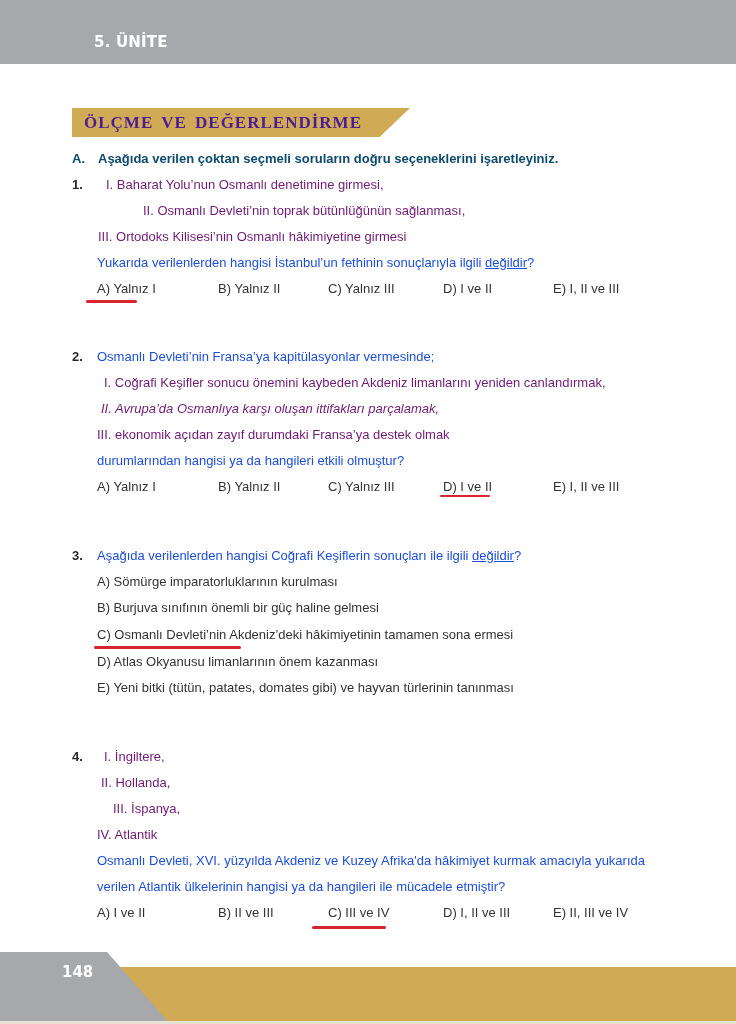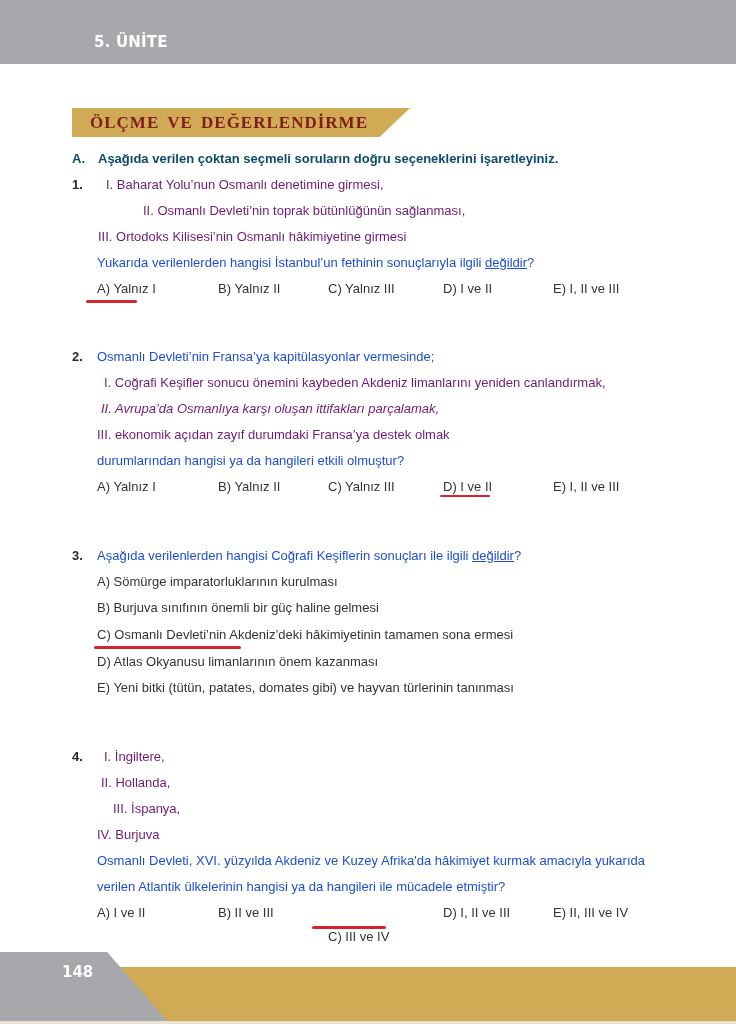--- a/index.html
+++ b/index.html
@@ -3,21 +3,21 @@
 <meta charset="utf-8">
 <style>
   * { box-sizing: border-box; margin: 0; padding: 0; }
   html, body { width: 736px; height: 1024px; background: #ffffff; overflow: hidden; }
   body { position: relative; font-family: "Liberation Sans", sans-serif; color: #2a2a2a; }
 
   .header-band { position: absolute; left: 0; top: 0; width: 736px; height: 64px; background: #a7a8ab; }
   .unit-label { position: absolute; left: 94px; top: 33px; font-family: "DejaVu Sans", sans-serif; font-weight: bold; font-size: 15px; color: #ffffff; letter-spacing: 0.2px; }
 
   .title-banner { position: absolute; left: 72px; top: 108px; width: 338px; height: 29px; background: #d1aa55; clip-path: polygon(0 0, 100% 0, 91% 100%, 0 100%); }
-  .title-text { position: absolute; left: 12px; top: 5px; font-family: "Liberation Serif", serif; font-weight: bold; font-size: 17px; color: #7f1d1d; letter-spacing: 1px; word-spacing: 3px; white-space: nowrap; margin-left: 6px; }
+  .title-text { position: absolute; left: 12px; top: 5px; font-family: "Liberation Serif", serif; font-weight: bold; font-size: 17px; color: #4c1d95; letter-spacing: 1px; word-spacing: 3px; white-space: nowrap; }
 
   .instruction { position: absolute; left: 72px; top: 151px; font-size: 13px; font-weight: bold; color: #0c4a6e; white-space: nowrap; }
   .instruction .letter { display: inline-block; width: 26px; }
 
   .q-num { position: absolute; left: 72px; font-size: 13px; font-weight: bold; color: #2a2a2a; }
   .line { position: absolute; font-size: 13px; color: #701a75; white-space: nowrap; }
   .stem { position: absolute; left: 97px; font-size: 13px; font-weight: normal; color: #1d4ed8; white-space: nowrap; }
   .stem u { text-decoration: underline; }
   .opt { position: absolute; font-size: 13px; color: #333333; white-space: nowrap; }
 
@@ -80,26 +80,26 @@
   <div class="opt" style="left:97px; top:654px;">D) Atlas Okyanusu limanlarının önem kazanması</div>
   <div class="opt" style="left:97px; top:680px;">E) Yeni bitki (tütün, patates, domates gibi) ve hayvan türlerinin tanınması</div>
   <div class="mark" style="left:94px; top:646px; width:147px;"></div>
 </div>
 
 <div>
   <div class="q-num" style="top:749px;">4.</div>
   <div class="line" style="left:104px; top:749px;">I. İngiltere,</div>
   <div class="line" style="left:101px; top:775px;">II. Hollanda,</div>
   <div class="line" style="left:97px; top:801px;margin-left:16px;">III. İspanya,</div>
-  <div class="line" style="left:97px; top:827px;">IV. Burjuva</div>
+  <div class="line" style="left:97px; top:827px;">IV. Atlantik</div>
   <div class="stem" style="top:853px;">Osmanlı Devleti, XVI. yüzyılda Akdeniz ve Kuzey Afrika'da hâkimiyet kurmak amacıyla yukarıda</div>
   <div class="stem" style="top:879px;">verilen Atlantik ülkelerinin hangisi ya da hangileri ile mücadele etmiştir?</div>
   <div class="opt" style="left:97px; top:905px;">A) I ve II</div>
   <div class="opt" style="left:218px; top:905px;">B) II ve III</div>
-  <div class="opt" style="left:328px; top:929px;">C) III ve IV</div>
+  <div class="opt" style="left:328px; top:905px;">C) III ve IV</div>
   <div class="opt" style="left:443px; top:905px;">D) I, II ve III</div>
   <div class="opt" style="left:553px; top:905px;">E) II, III ve IV</div>
   <div class="mark" style="left:312px; top:926px; width:74px;"></div>
 </div>
 
 <div class="footer-gold"></div>
 <div class="footer-gray"></div>
 <div class="page-num">148</div>
 <div class="footer-line"></div>
 

